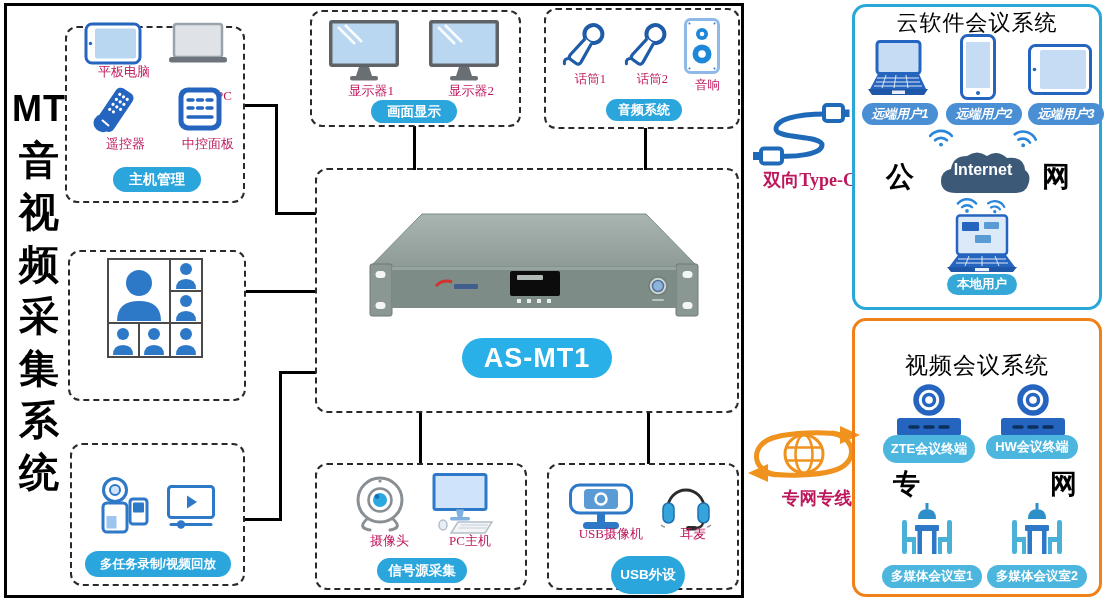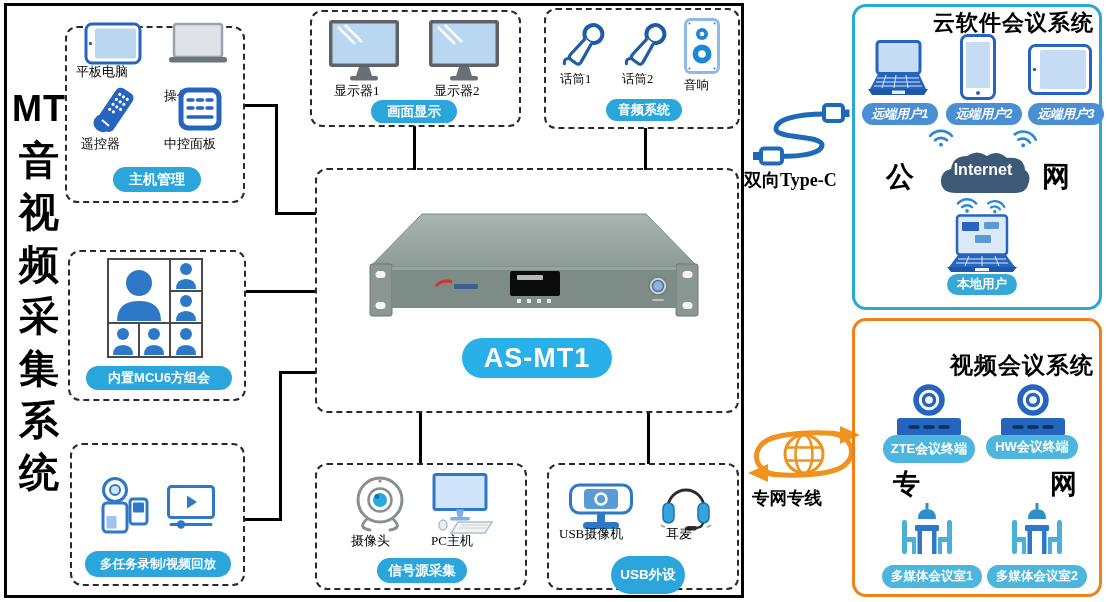--- a/index.html
+++ b/index.html
@@ -7,23 +7,23 @@
   #stage{position:relative;width:1107px;height:602px;background:#fff;overflow:hidden;
          font-family:"Liberation Sans",sans-serif;}
   .abs{position:absolute;}
   .dashed{position:absolute;border:2px dashed #2a2a2a;border-radius:12px;background:transparent;}
   .line{position:absolute;background:#000;}
   .badge{position:absolute;background:#2ba6dc;color:#fff;border-radius:999px;
          display:flex;align-items:center;justify-content:center;font-weight:bold;
          font-family:"Liberation Sans",sans-serif;white-space:nowrap;}
   .badge.blue{background:#4a8fd4;font-style:italic;}
   .badge.cyan2{background:#4cb6de;}
-  .lbl{position:absolute;font-family:"Liberation Serif",serif;color:#000000;
-       text-align:left;line-height:1.1;white-space:nowrap;}
-  .ptitle{position:absolute;font-weight:bold;color:#000;text-align:right;
+  .lbl{position:absolute;font-family:"Liberation Serif",serif;color:#be185d;
+       text-align:right;line-height:1.1;white-space:nowrap;}
+  .ptitle{position:absolute;font-weight:normal;color:#000;text-align:center;
           font-family:"Liberation Sans",sans-serif;letter-spacing:1px;}
   .vtitle{position:absolute;left:12px;top:84px;width:54px;text-align:center;
           font-weight:bold;color:#000;font-family:Liberation Sans, sans-serif;}
   .vtitle .pre{font-size:36px;line-height:50px;letter-spacing:1px;}
   .vtitle .ch{font-size:40px;line-height:52px;}
   .hanzi{position:absolute;font-family:"Liberation Serif",serif;color:#000;font-weight:bold;}
   svg{display:block;}
 </style>
 </head>
 <body>
@@ -126,21 +126,20 @@
           <path d="M69,63 q0,-10 10,-10 q10,0 10,10 z"></path>
         <circle cx="16" cy="76" r="6"></circle>
           <path d="M6,97 q0,-10 10,-10 q10,0 10,10 z"></path>
         <circle cx="47" cy="76" r="6"></circle>
           <path d="M37,97 q0,-10 10,-10 q10,0 10,10 z"></path>
         <circle cx="79" cy="76" r="6"></circle>
           <path d="M69,97 q0,-10 10,-10 q10,0 10,10 z"></path>
       </g>
     </svg>
   </span>
-  <div class="badge" style="left:86px;top:366px;width:146px;height:24px;font-size:13px;">内置MCU6方组会</div>
 
   <div class="dashed" style="left:70px;top:443px;width:175px;height:143px;"></div>
   <span class="abs" style="left:98px;top:477px;">
     <svg width="54" height="58" viewBox="0 0 54 58">
       <circle cx="17" cy="13" r="11.5" fill="#fff" stroke="#2e78c8" stroke-width="3"></circle>
       <circle cx="17" cy="13" r="5" fill="#cfe3fa" stroke="#2e78c8" stroke-width="2"></circle>
       <rect x="5" y="26" width="24" height="29" rx="4" fill="#fff" stroke="#2e78c8" stroke-width="3"></rect>
       <rect x="8.5" y="39" width="10" height="12.5" fill="#9cc6f0"></rect>
       <rect x="32" y="22" width="17" height="25" rx="3" fill="#fff" stroke="#2e78c8" stroke-width="3"></rect>
       <rect x="35" y="25.5" width="11" height="10" rx="1" fill="#2e78c8"></rect>

